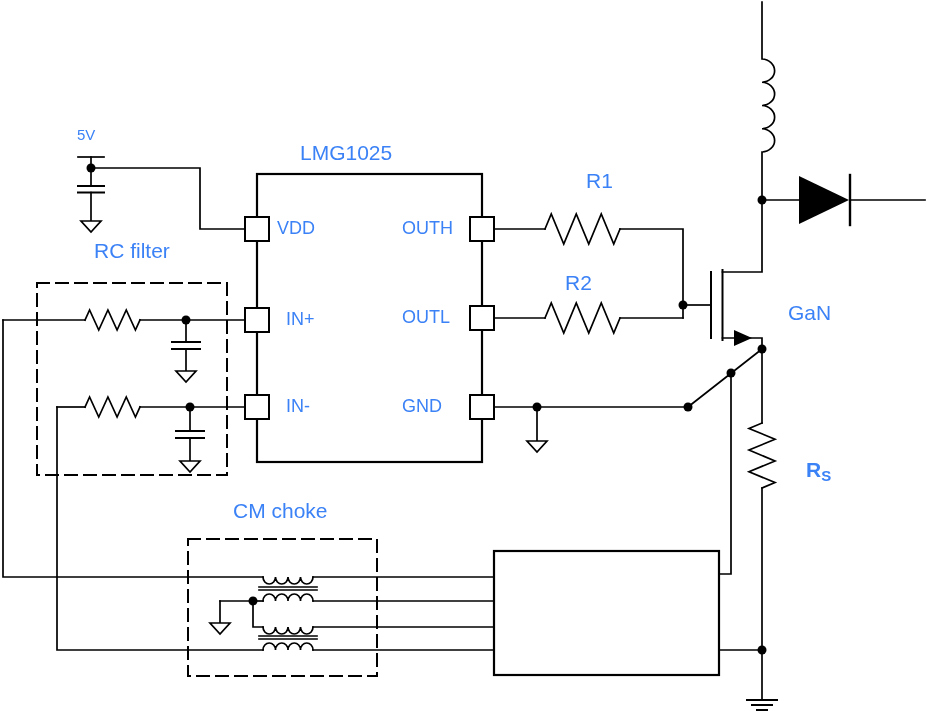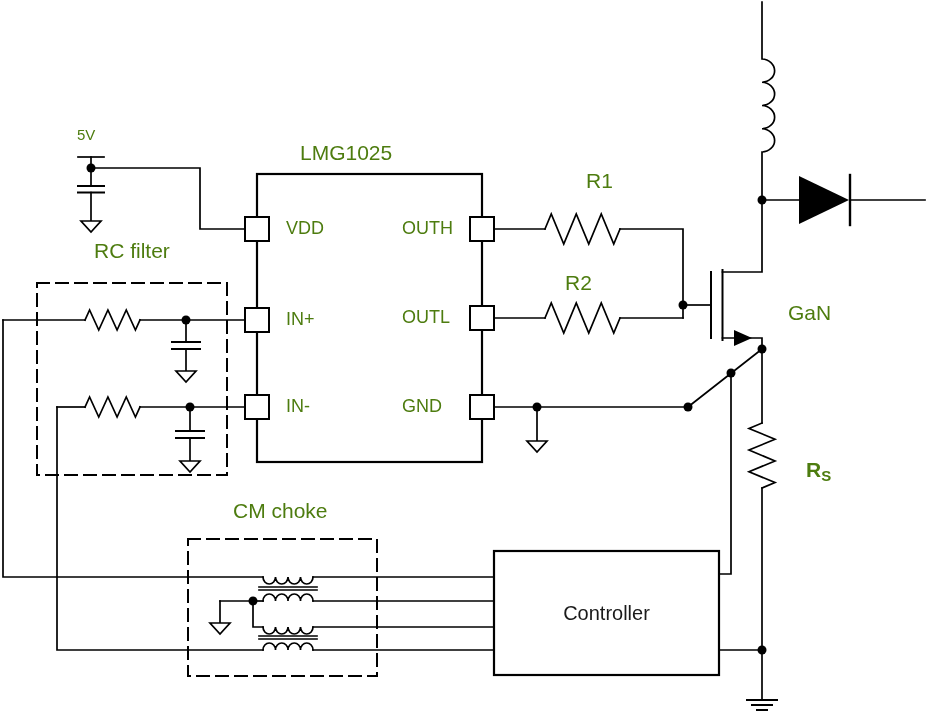--- a/index.html
+++ b/index.html
@@ -8,21 +8,21 @@
     width:927px;height:715px;
     background:#ffffff;
     font-family:"Liberation Sans", sans-serif;
     color:#000;
     overflow:hidden;
   }
   #schematic-svg{position:absolute;left:0;top:0;}
   .lbl{
     position:absolute;
     white-space:nowrap;
-    color:#4d7c0f;
+    color:#3b82f6;
     line-height:1;
     user-select:none;
   }
   .lbl.big{font-size:21px;}
   .lbl.pin{font-size:18px;transform:translateY(-54%);}
   .lbl.small{font-size:15px;}
   .lbl.center{text-align:left;}
   #controller-label{
     position:absolute;left:494px;top:551px;width:225px;height:124px;
     display:flex;align-items:center;justify-content:center;
@@ -167,28 +167,27 @@
 
       <path d="M263,650 a6.25,7 0 0 1 12.5,0 a6.25,7 0 0 1 12.5,0 a6.25,7 0 0 1 12.5,0 a6.25,7 0 0 1 12.5,0"></path>
       <path d="M313,650 H494"></path>
     </g>
   </svg>
 
   <span class="lbl small" style="left:77px;top:127px;">5V</span>
   <span class="lbl big" style="left:94px;top:240px;">RC filter</span>
   <span class="lbl big center" style="left:300px;top:142px;width:140px;">LMG1025</span>
 
-  <span class="lbl pin" style="left:286px;top:229px;">VDD</span>
+  <span class="lbl pin" style="left:277px;top:229px;">VDD</span>
   <span class="lbl pin" style="left:286px;top:320px;">IN+</span>
   <span class="lbl pin" style="left:286px;top:407px;">IN-</span>
   <span class="lbl pin" style="left:402px;top:229px;">OUTH</span>
   <span class="lbl pin" style="left:402px;top:318px;">OUTL</span>
   <span class="lbl pin" style="left:402px;top:407px;">GND</span>
 
   <span class="lbl big" style="left:565px;top:170px;margin-left:21px;">R1</span>
   <span class="lbl big" style="left:565px;top:272px;">R2</span>
   <span class="lbl big" style="left:788px;top:302px;">GaN</span>
 
   <span class="lbl big" style="left:806px;top:459px;font-weight:bold;"><span>R</span><span class="sub">S</span></span>
 
   <span class="lbl big" style="left:233px;top:500px;">CM choke</span>
-  <div id="controller-label">Controller</div>
 </div>
 
 </body></html>

